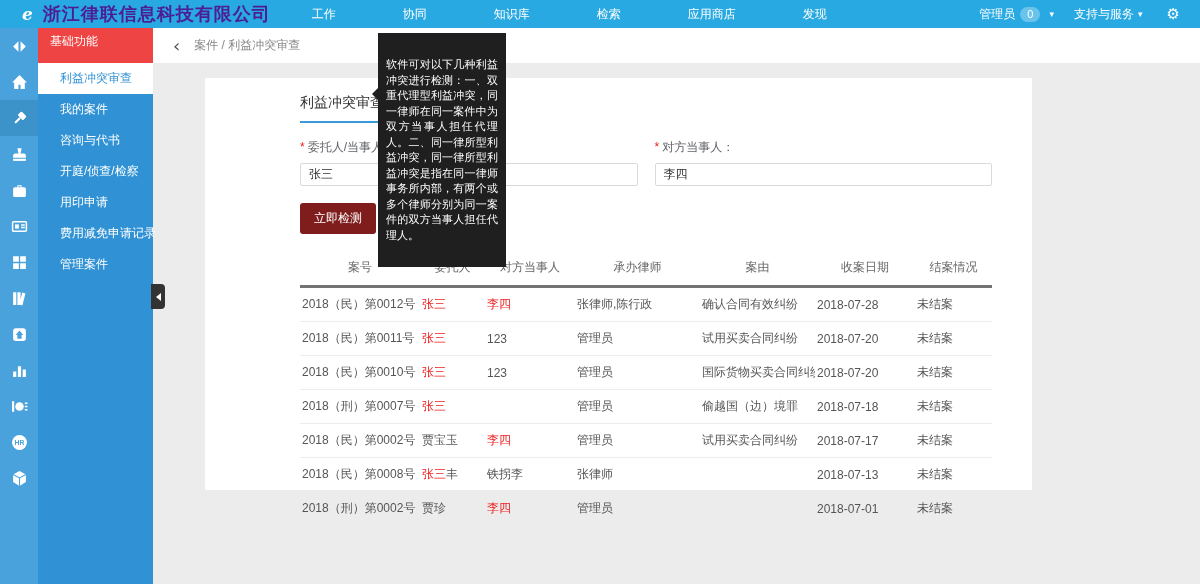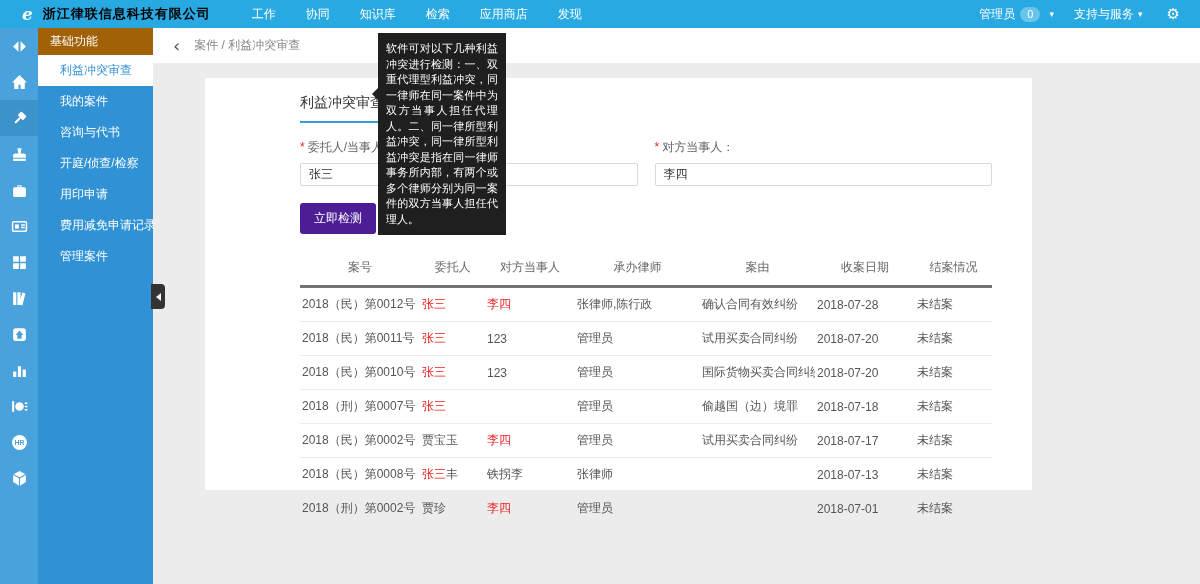--- a/index.html
+++ b/index.html
@@ -3,40 +3,40 @@
 <meta charset="utf-8">
 <style>
   * { margin:0; padding:0; box-sizing:border-box; }
   html,body { width:1200px; height:584px; overflow:hidden;
     font-family:"Liberation Sans","DejaVu Sans",sans-serif; background:#ececec; }
 
   
   .topbar { position:absolute; left:0; top:0; width:1200px; height:28px;
     background:#29a9e2; display:flex; align-items:center; padding:0 14px; z-index:20; }
   .logo { color:#fff; font:italic bold 17px "DejaVu Serif",serif; margin:0 10px 0 8px; }
-  .company { color:#000000; font-size:13px; font-weight:bold; margin-right:26px; letter-spacing:1px; }
-  .topnav { display:flex; height:28px; }
+  .company { color:#4c1d95; font-size:18px; font-weight:bold; margin-right:26px; letter-spacing:1px; }
+  .topnav { display:flex; height:28px;gap:37px; }
   .topnav .nav-item { color:#fff; font-size:12px; line-height:28px; padding:0 15px; cursor:pointer; }
   .top-spacer { flex:1; }
   .top-right { display:flex; align-items:center; color:#fff; font-size:12px; }
   .user-group, .support-group { display:flex; align-items:center; padding:0 10px; cursor:pointer; }
   .badge { background:rgba(255,255,255,.3); border-radius:8px; padding:0 7px; margin:0 5px;
     font-size:11px; line-height:15px; }
   .caret { font-size:9px; margin-left:4px; }
   .gear { font-size:15px; margin:0 6px 0 14px; cursor:pointer; }
 
   
   .rail { position:absolute; left:0; top:28px; width:38px; height:556px; background:#4aa2dc; z-index:15; }
   .rail-item { width:38px; height:36px; display:flex; align-items:center; justify-content:center; cursor:pointer; }
   .rail-item svg { width:17px; height:17px; }
   .rail-item.active { background:#3b93c9; }
 
   
   .sidepanel { position:absolute; left:38px; top:28px; width:115px; height:556px; background:#3092d4; z-index:14; }
-  .sb-header { height:27px; line-height:27px; background:#a16207; color:#fff; font-size:12px; padding-left:12px;font-family:Liberation Serif, serif; }
+  .sb-header { height:35px; line-height:27px; background:#ef4444; color:#fff; font-size:12px; padding-left:12px;font-family:Liberation Serif, serif; }
   .sb-item { height:31px; line-height:31px; color:#fff; font-size:12px; padding-left:22px; cursor:pointer; white-space:nowrap; }
   .sb-item.active { background:#fff; color:#3092d4; }
   .collapse-tab { position:absolute; left:151px; top:284px; width:14px; height:25px; background:#333;
     border-radius:0 4px 4px 0; z-index:16; display:flex; align-items:center; justify-content:center; cursor:pointer; }
   .collapse-tab i { width:0; height:0; border-top:4px solid transparent; border-bottom:4px solid transparent;
     border-right:5px solid #fff; display:block; }
 
   
   .main { position:absolute; left:153px; top:28px; width:1047px; height:556px; }
   .breadcrumb-bar { height:35px; background:#fff; display:flex; align-items:center; padding-left:20px; }
@@ -53,34 +53,34 @@
     text-align:center; line-height:12px; margin-left:6px; margin-top:1px; border-radius:2px; cursor:pointer; }
 
   .form-row { display:flex; gap:17px; }
   .field { flex:1; }
   .field-label { font-size:12px; color:#606266; margin:4px 0 7px; }
   .req { color:#ee2222; margin-right:3px; }
   .field input { width:100%; height:23px; border:1px solid #d9d9d9; border-radius:2px;
     font-size:12px; color:#333; padding:0 8px; outline:none;
     font-family:"Liberation Sans","DejaVu Sans",sans-serif; }
 
-  .detect-btn { margin-top:17px; background:#4c1d95; color:#fff; border:none; border-radius:3px;
+  .detect-btn { margin-top:17px; background:#7f1d1d; color:#fff; border:none; border-radius:3px;
     font-size:12px; padding:7px 14px; cursor:pointer;
     font-family:"Liberation Sans","DejaVu Sans",sans-serif; }
 
   table.results { width:100%; border-collapse:collapse; margin-top:16px; table-layout:fixed; }
   table.results th { font-size:12px; color:#666; font-weight:normal; padding:9px 2px;
     border-bottom:3px solid #737373; text-align:center; }
   table.results td { font-size:12px; color:#555; padding:8px 2px;
     border-bottom:1px solid #ececec; white-space:nowrap; overflow:hidden; }
   table.results .red { color:#ee2222; }
 
   
   .tooltip { position:absolute; left:378px; top:33px; width:128px; background:#1f1f1f; color:#fff;
-    font-size:11px; line-height:15.5px; padding:8px 8px; z-index:30; text-align:justify; }
+    font-size:11px; line-height:15.5px; padding:24px 8px; z-index:30; text-align:justify; }
   .tooltip::before { content:""; position:absolute; left:-6px; top:55px; width:0; height:0;
     border-top:6px solid transparent; border-bottom:6px solid transparent; border-right:6px solid #1f1f1f; }
 </style>
 </head>
 <body>
 
 <div class="topbar">
   <span class="logo">e</span>
   <span class="company">浙江律联信息科技有限公司</span>
   <div class="topnav" id="topnav">

